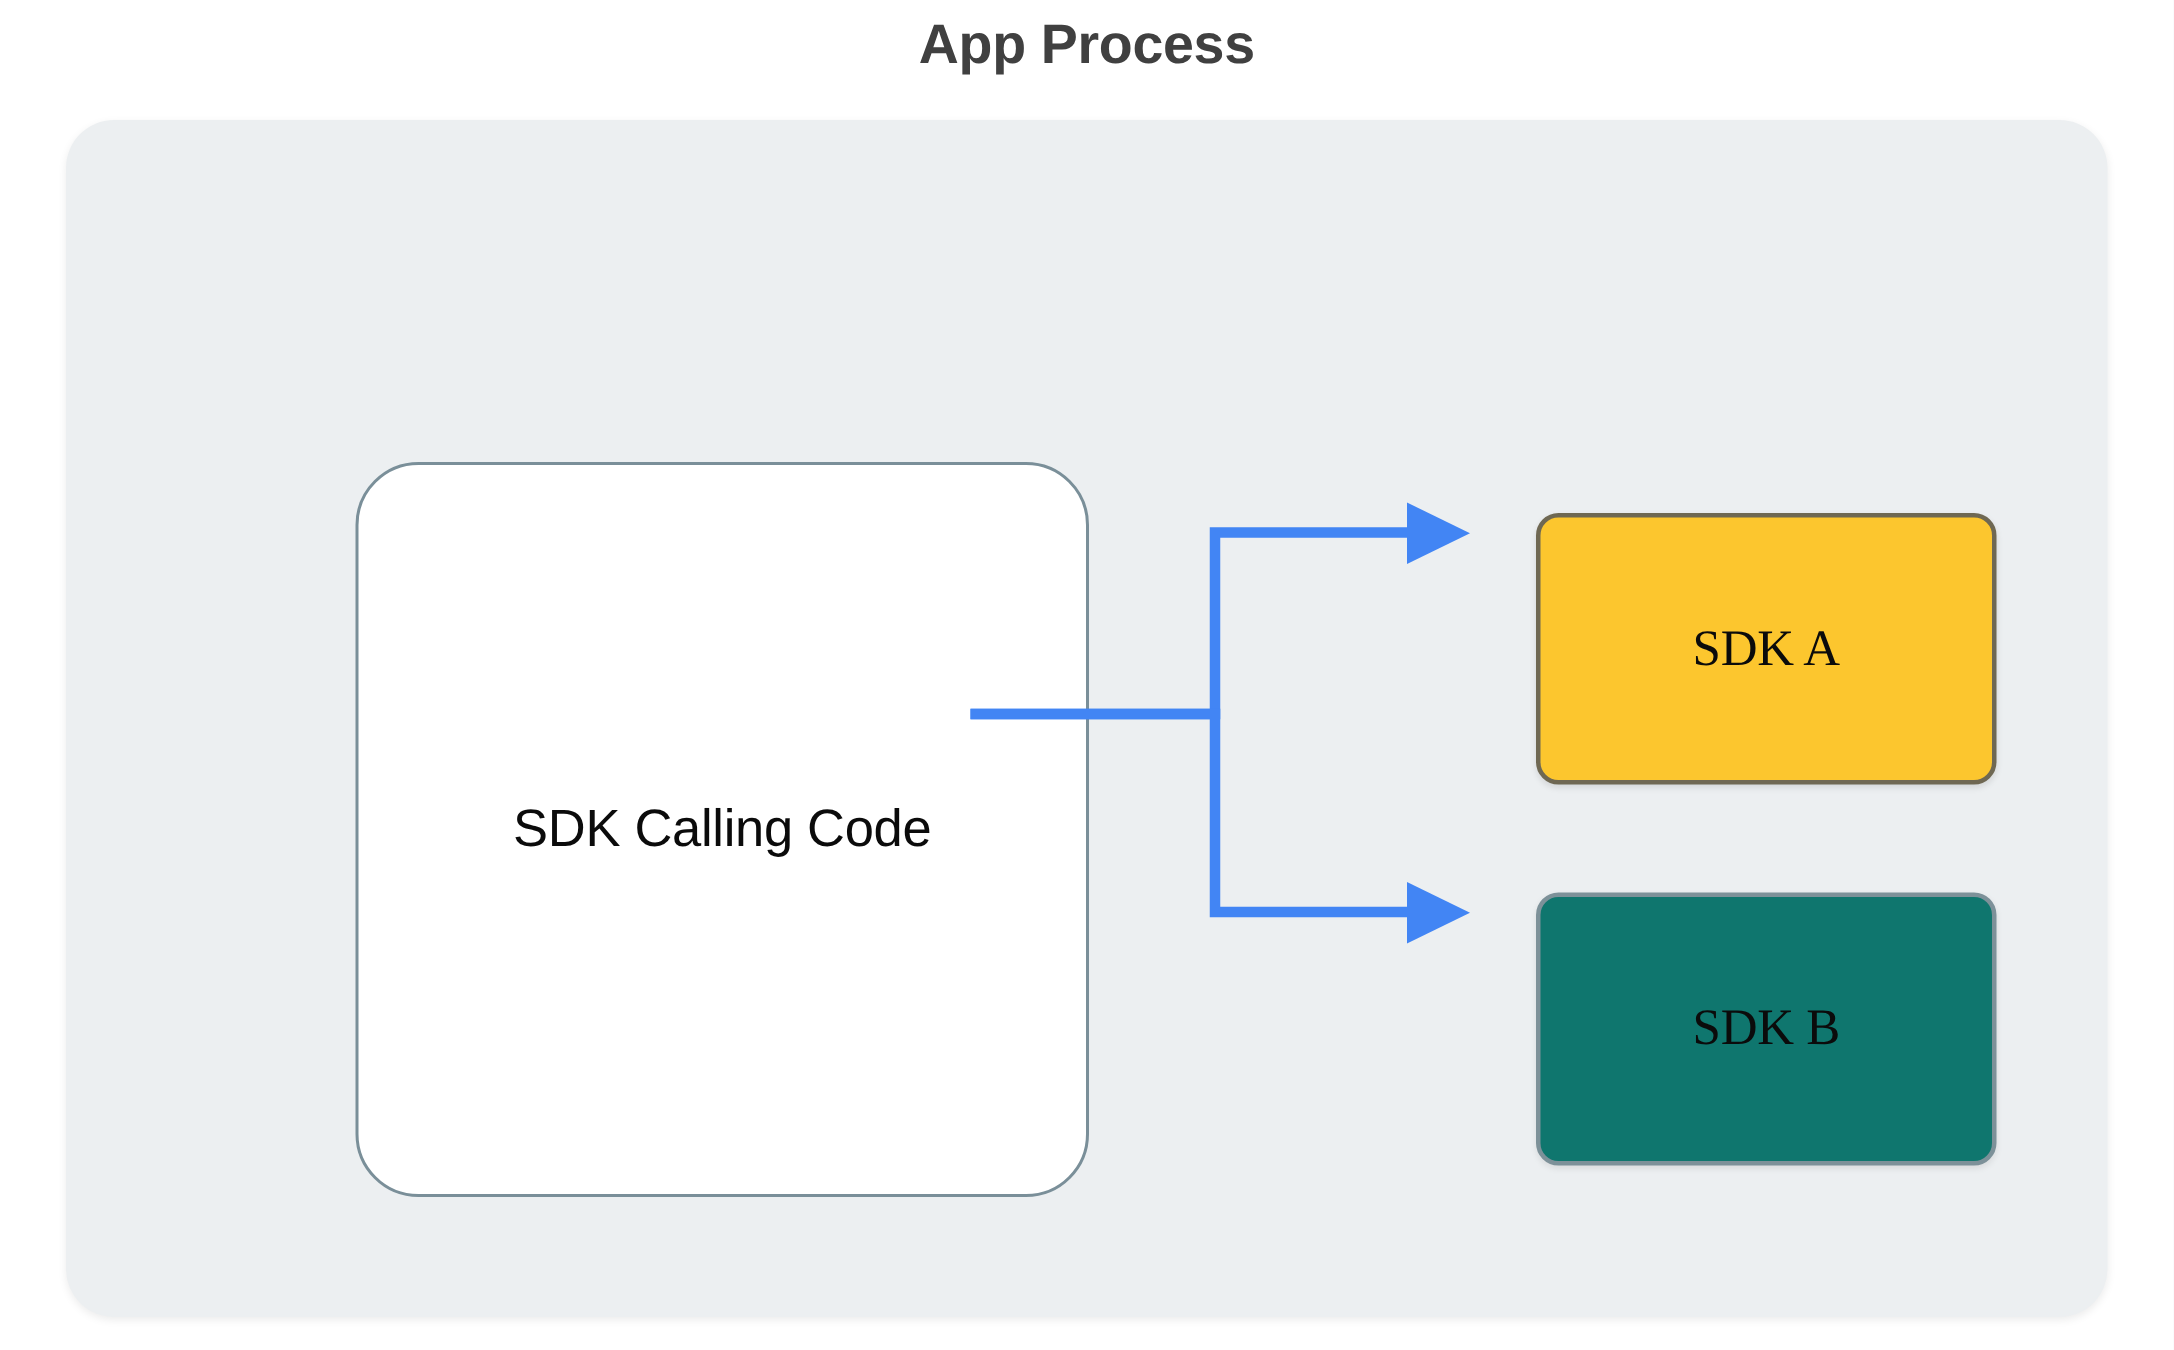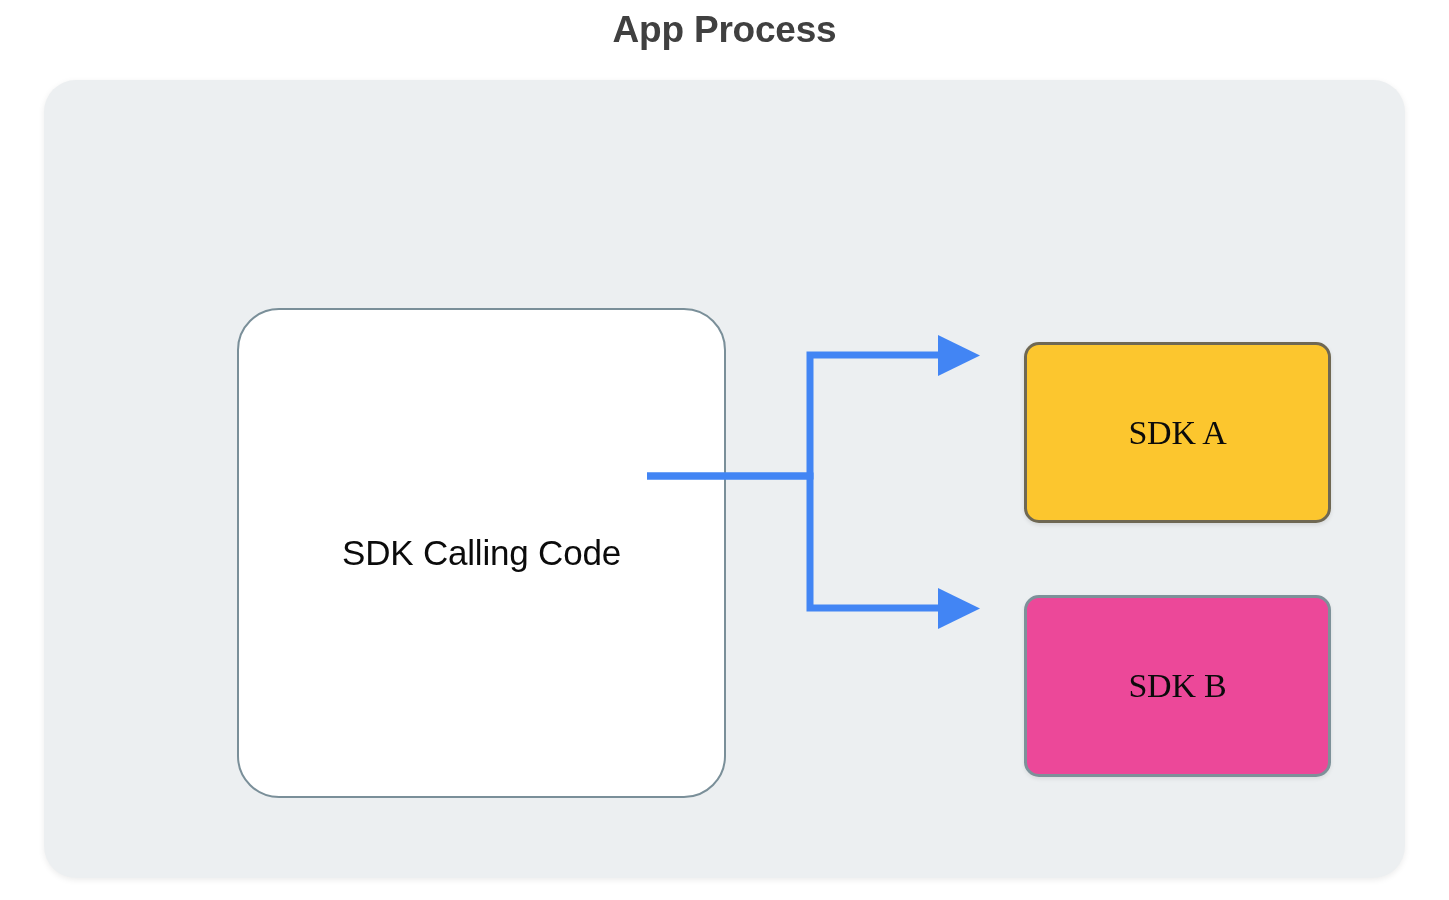--- a/index.html
+++ b/index.html
@@ -91,21 +91,21 @@
     height: 181px;
     background: #fcc62e;
     border: 3px solid #6f6853;
     box-shadow: 0 2px 4px rgba(0,0,0,0.10);
   }
   #sdk-b-node {
     left: 980px;
     top: 515px;
     width: 307px;
     height: 182px;
-    background: #ec4899;
+    background: #0f766e;
     border: 3px solid #7d9199;
     box-shadow: 0 2px 4px rgba(0,0,0,0.08);
   }
 
   
   #connectors {
     position: absolute;
     left: 0;
     top: 0;
     width: 1449px;

